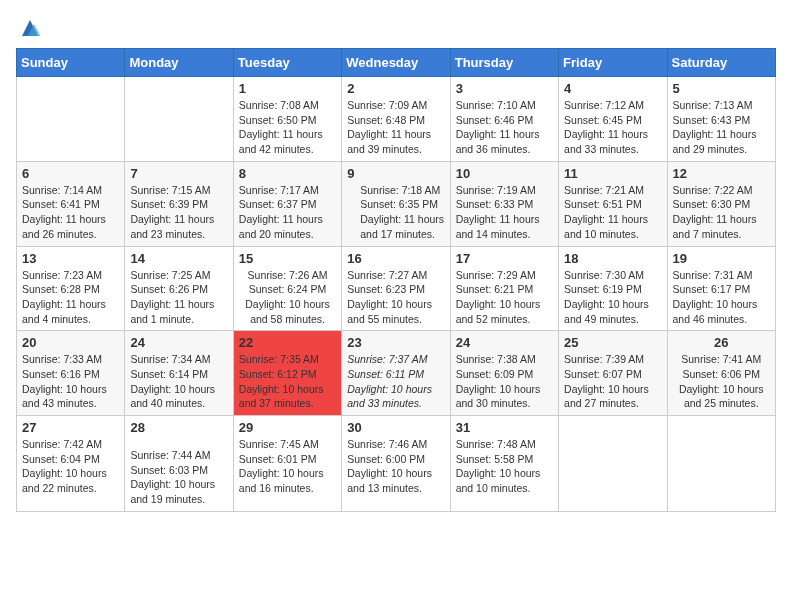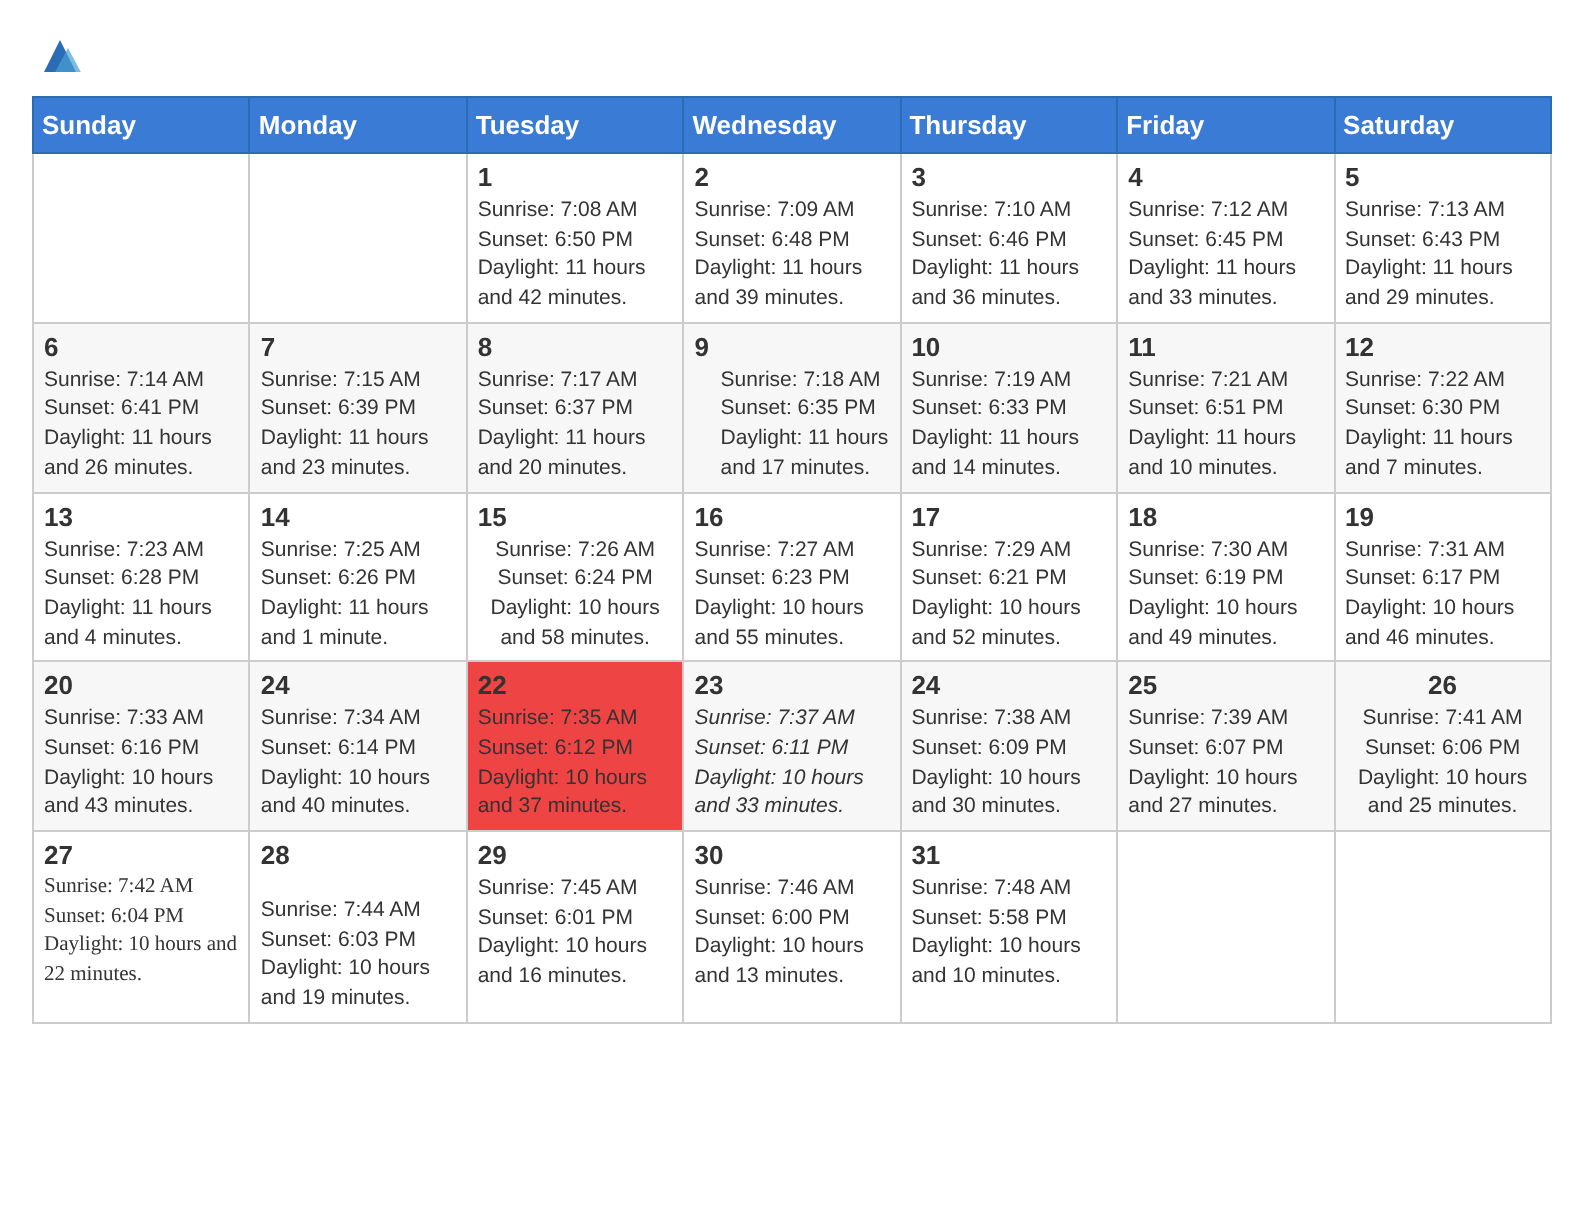--- a/index.html
+++ b/index.html
@@ -290,21 +290,21 @@
         <td style="background-color: rgb(247, 247, 247); text-align: center;">
           <span class="day-number">26</span>
           <div class="day-info" style="white-space: pre-line;">Sunrise: 7:41 AM
 Sunset: 6:06 PM
 Daylight: 10 hours and 25 minutes.</div>
         </td>
       </tr>
       <tr>
         <td>
           <span class="day-number">27</span>
-          <div class="day-info" style="white-space: pre-line; font-family: Liberation Serif, serif;">Sunrise: 7:42 AM
+          <div class="day-info" style="white-space: pre-line;">Sunrise: 7:42 AM
 Sunset: 6:04 PM
 Daylight: 10 hours and 22 minutes.</div>
         </td>
         <td>
           <span class="day-number">28</span>
           <div class="day-info" style="white-space: pre-line; margin-top: 13px;">Sunrise: 7:44 AM
 Sunset: 6:03 PM
 Daylight: 10 hours and 19 minutes.</div>
         </td>
         <td>

